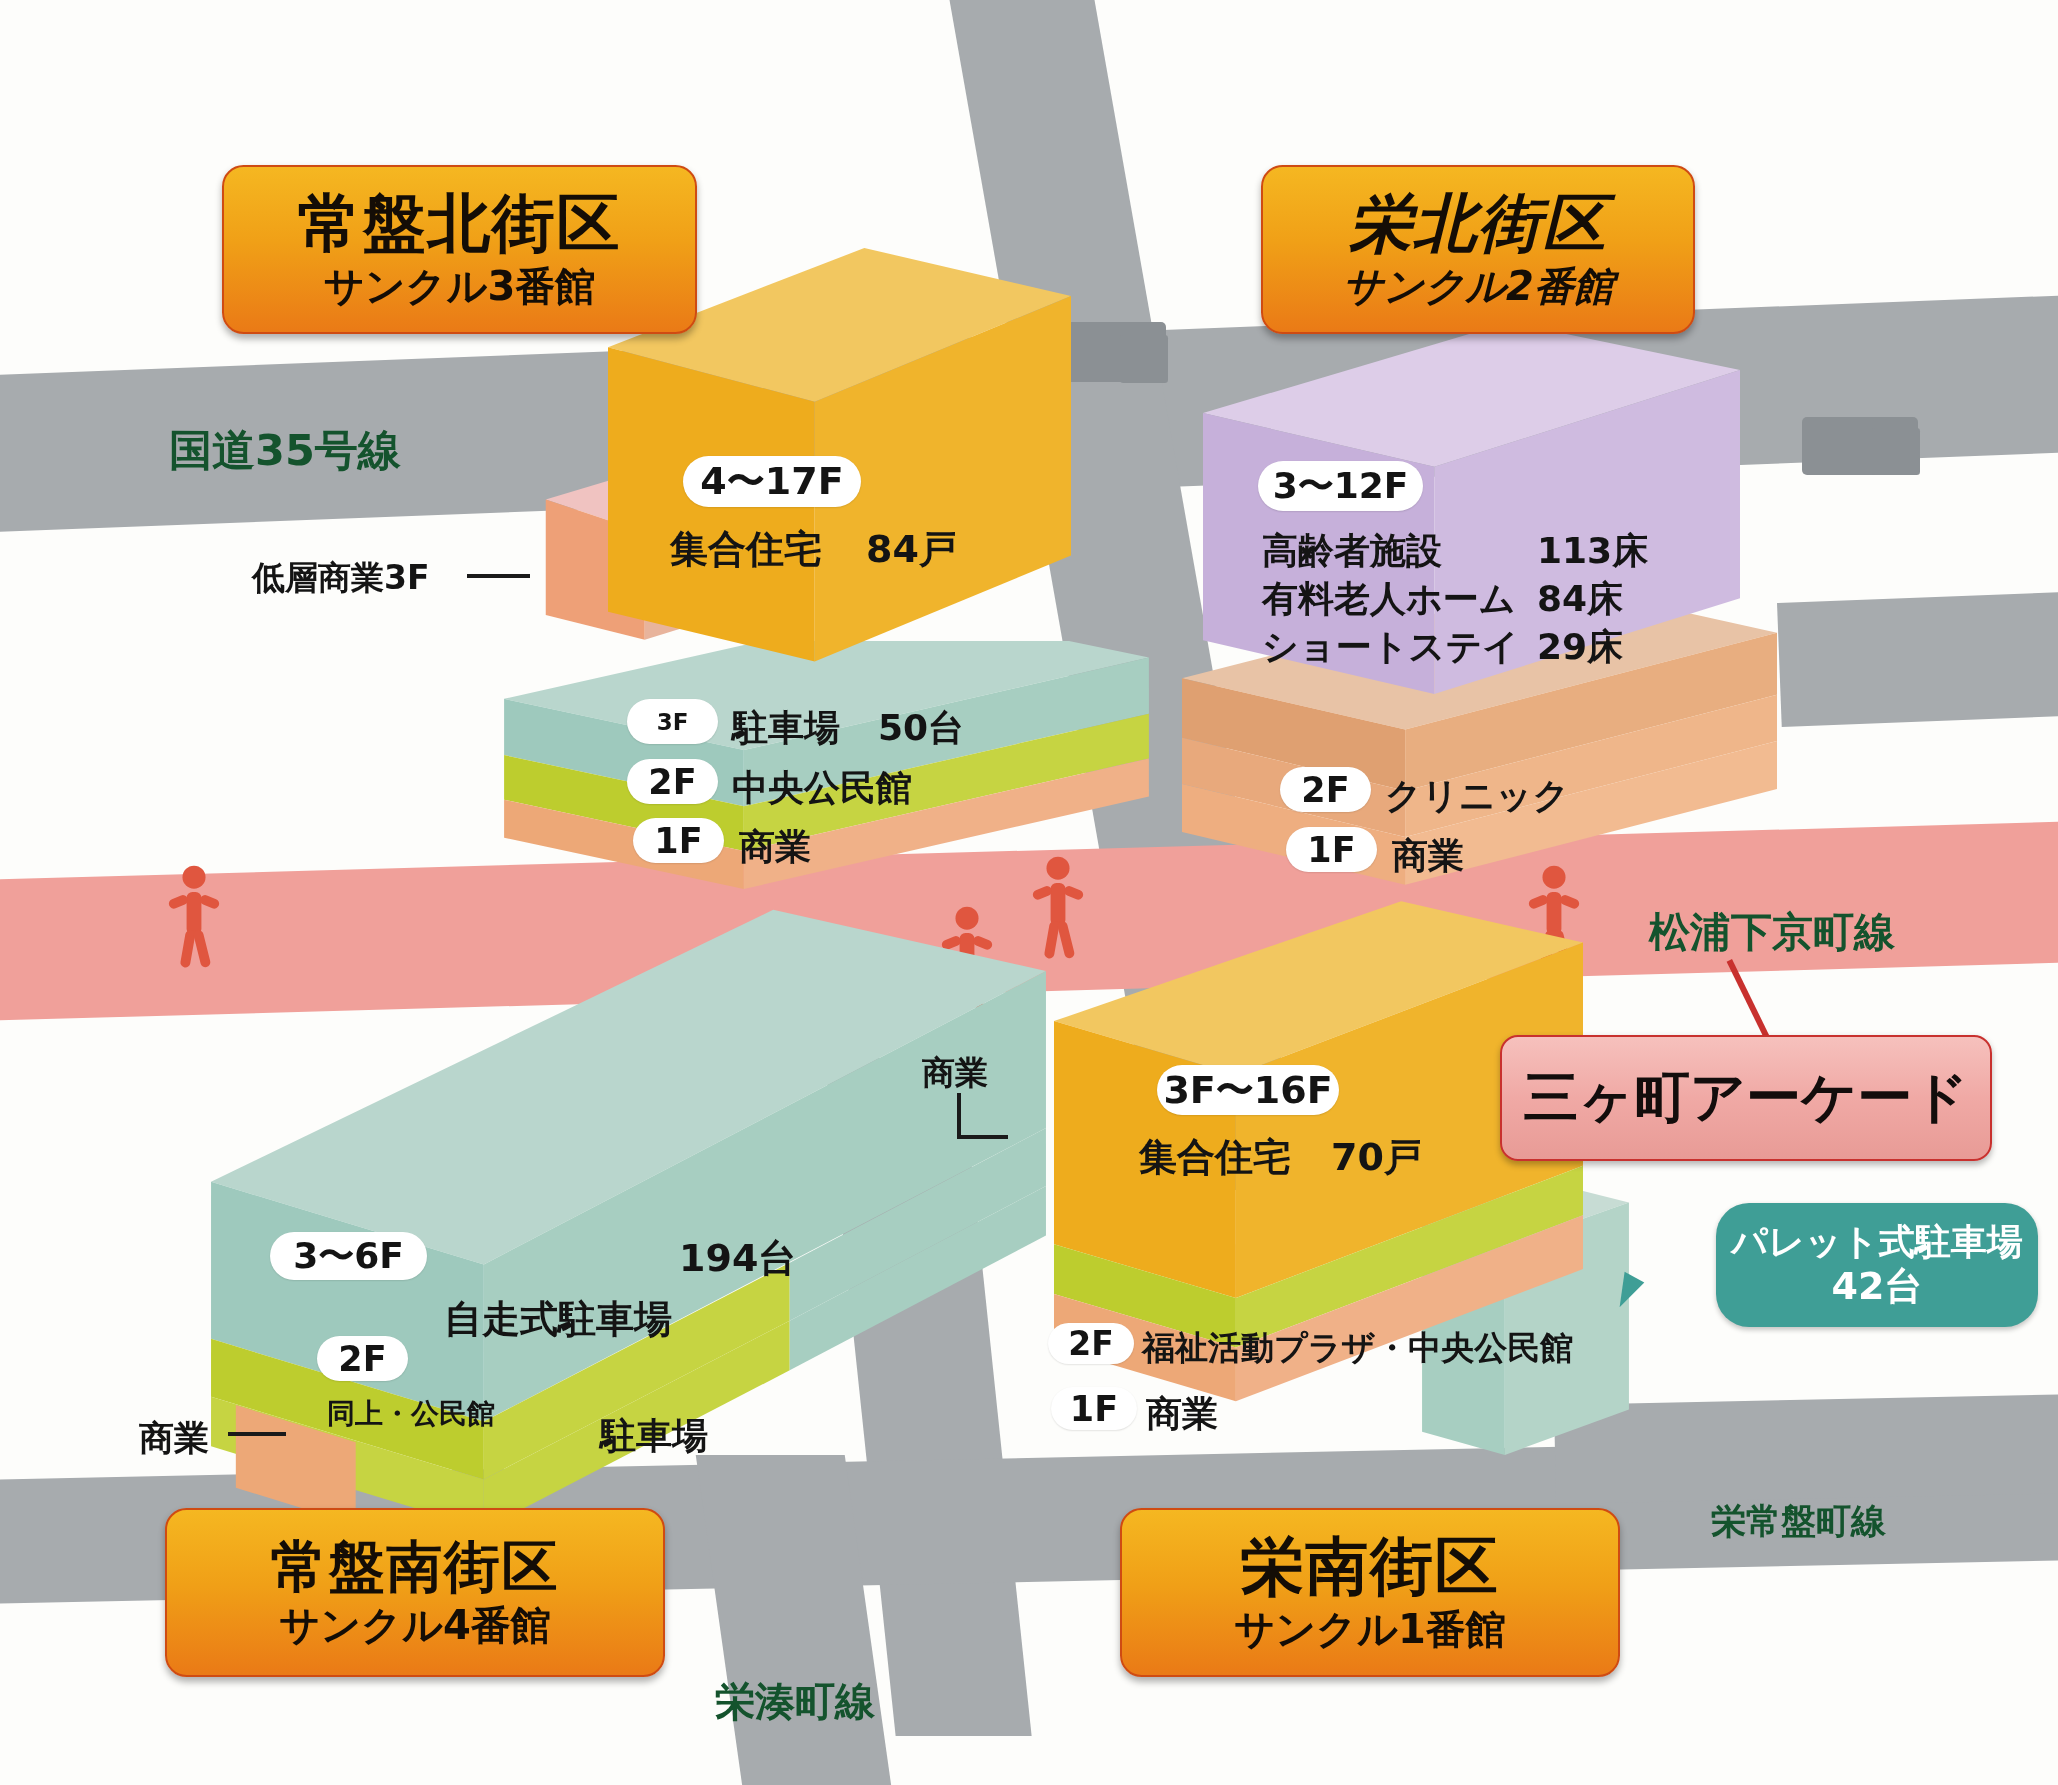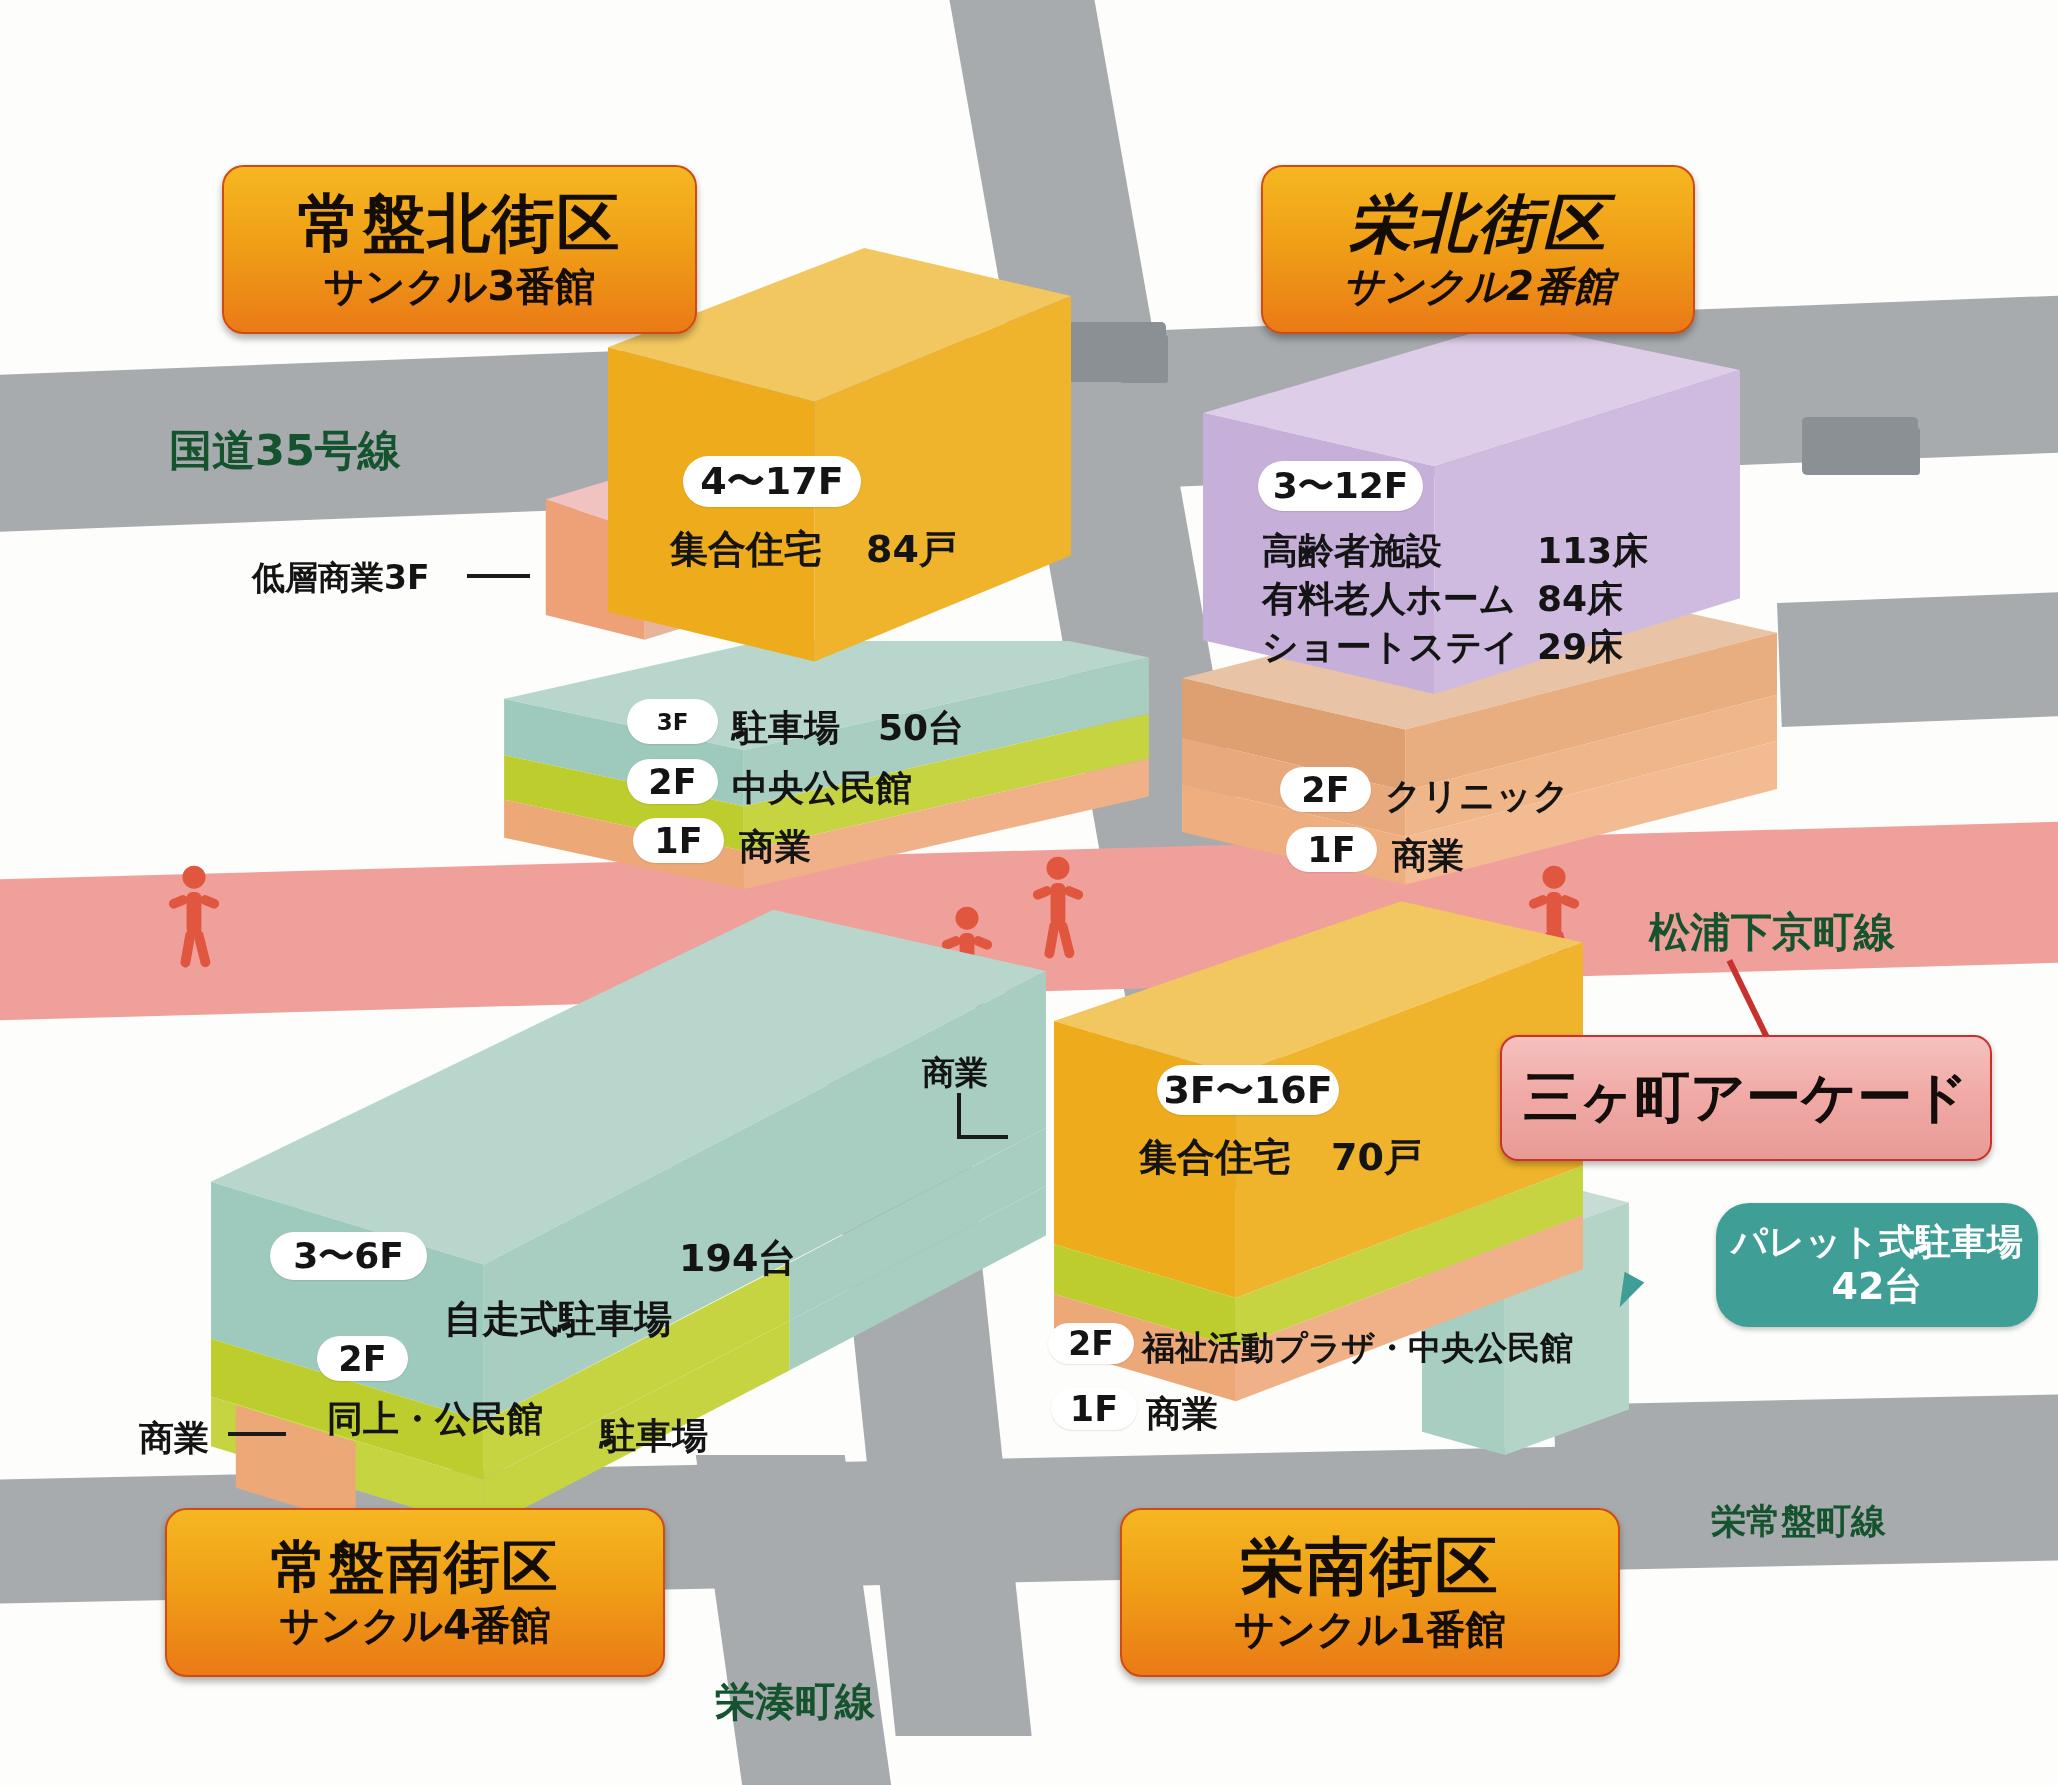--- a/index.html
+++ b/index.html
@@ -233,21 +233,21 @@
   </div>
 
   <div class="pill" style="left:270px;top:1232px;width:157px;height:48px;font-size:36px;">3〜6F</div>
   <div class="btxt" style="left:444px;top:1259px;font-size:38px;margin-top:35px;">自走式駐車場</div>
   <div class="btxt" style="left:679px;top:1233px;font-size:38px;">194台</div>
 
   <div class="pill" style="left:317px;top:1336px;width:91px;height:45px;font-size:35px;">2F</div>
 
   <div class="btxt" style="left:139px;top:1415px;font-size:35px;">商業</div>
   <div class="leader" style="left:228px;top:1432px;width:58px;height:4.1px;"></div>
-  <div class="btxt" style="left:327px;top:1395px;font-size:36px;">同上・公民館</div>
+  <div class="btxt" style="left:327px;top:1395px;font-size:28px;">同上・公民館</div>
   <div class="btxt" style="left:600px;top:1412px;font-size:36px;">駐車場</div>
 
   <div class="blk" style="left:1422px;top:1157px;">
     <svg width="207" height="331" viewBox="0 0 250 400">
       <polygon points="0,80 150,30 250,55 100,108" fill="#c7dcd4"></polygon>
       <polygon points="0,80 100,108 100,360 0,332" fill="#a7cec1"></polygon>
       <polygon points="100,108 250,55 250,305 100,360" fill="#b4d4c8"></polygon>
     </svg>
   </div>
 

